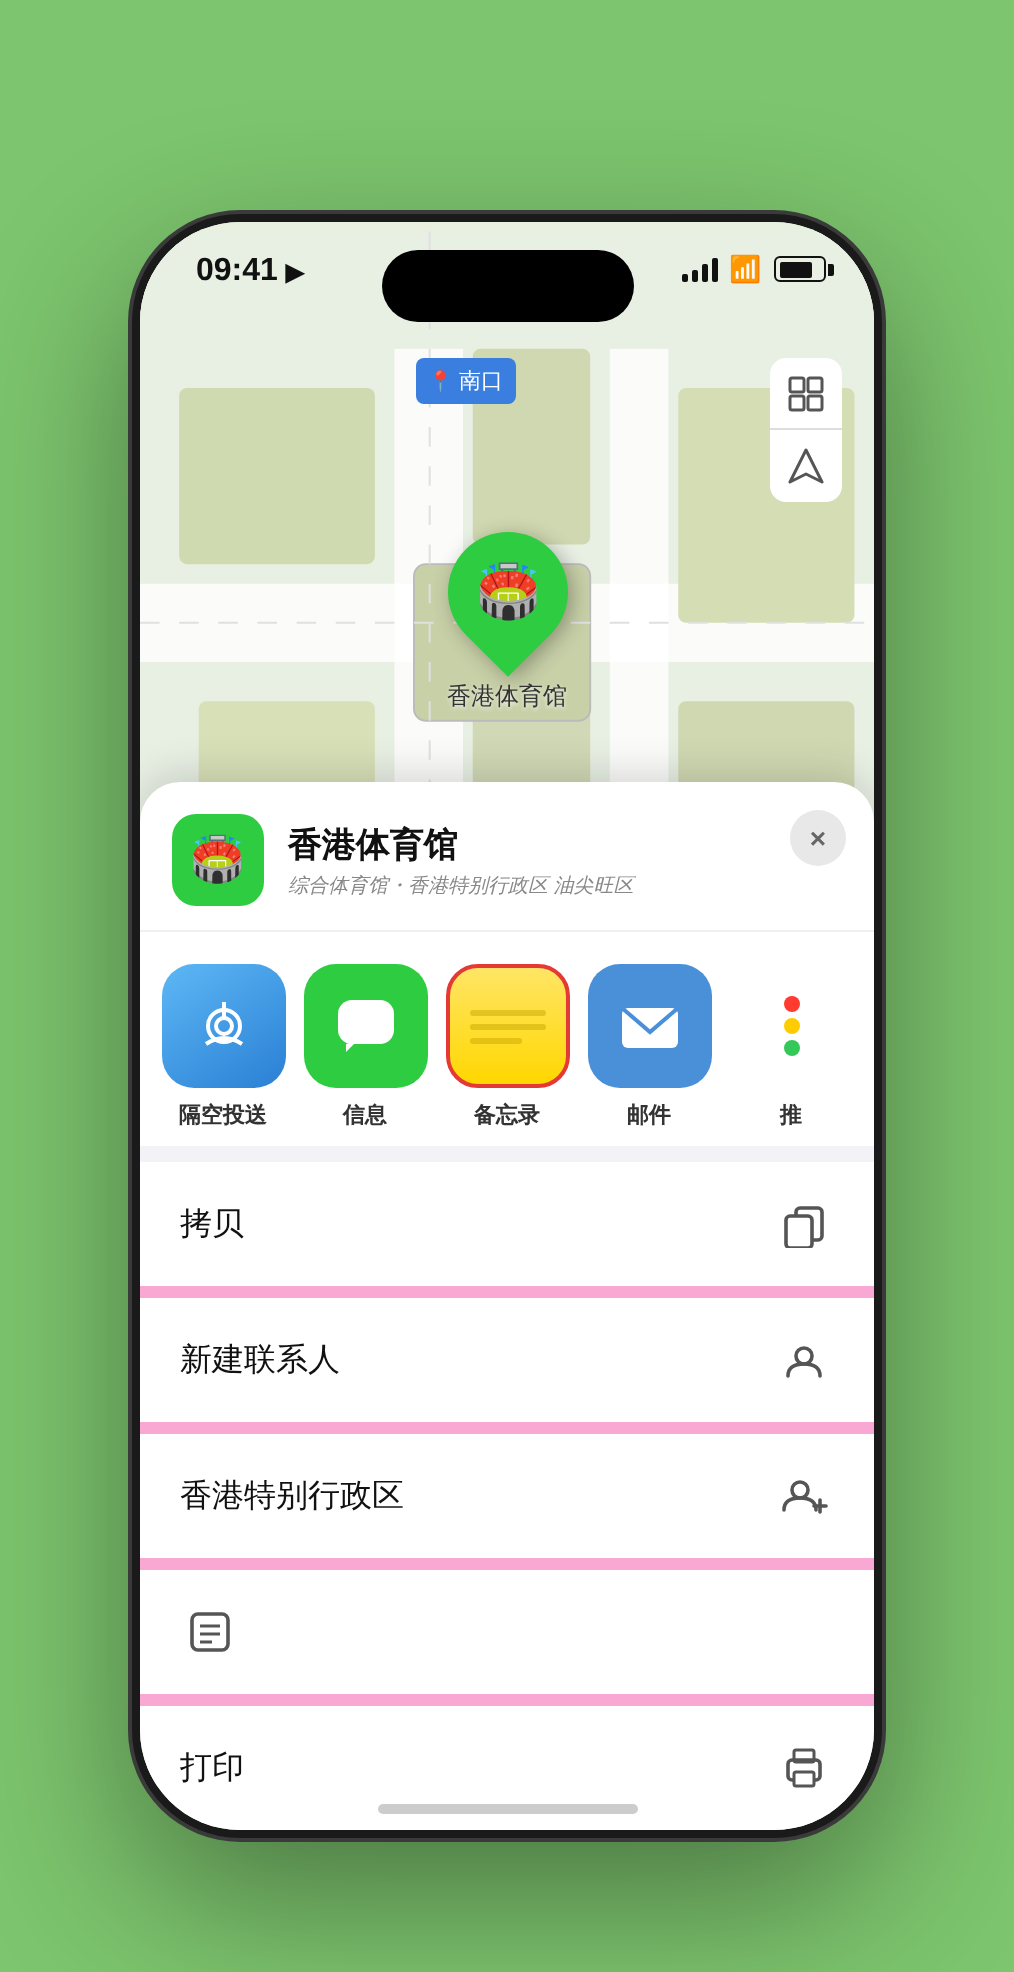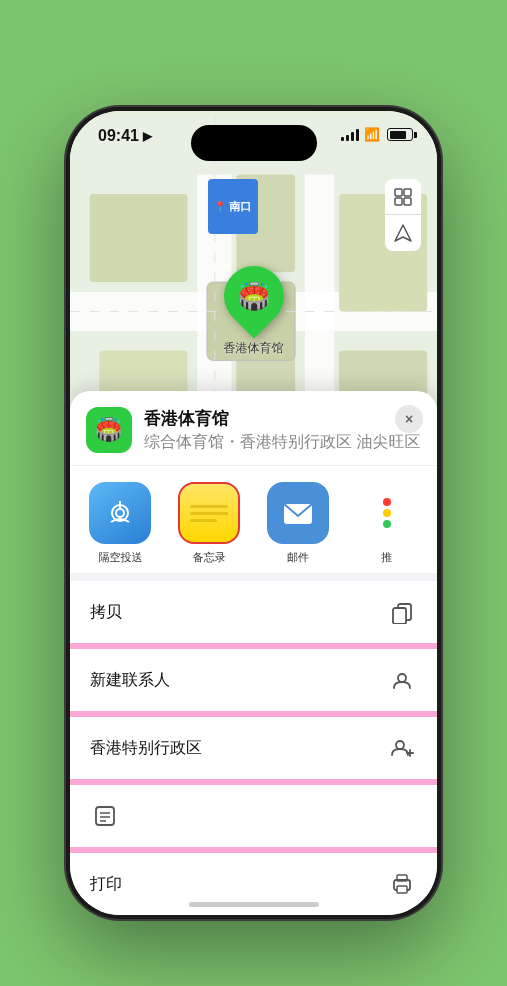--- a/index.html
+++ b/index.html
@@ -144,23 +144,23 @@
     }
 
     
     .map-label {
       position: absolute;
       top: 68px;
       left: 138px;
       background: #3a7fe0;
       color: white;
       font-size: 11px;
-      padding: 20px 6px;
+      padding: 4px 6px;
       border-radius: 4px;
-      font-weight: 700;
+      font-weight: 400;
       z-index: 20;
     }
 
     
     .map-controls {
       position: absolute;
       top: 68px;
       right: 16px;
       display: flex;
       flex-direction: column;
@@ -270,23 +270,24 @@
       flex: 1;
     }
 
     .venue-name {
       font-size: 17px;
       font-weight: 600;
       color: #111;
     }
 
     .venue-subtitle {
-      font-size: 16px;
+      font-size: 10px;
       color: #888;
       margin-top: 2px;
+      font-style: italic;
     }
 
     .close-btn {
       position: absolute;
       right: 14px;
       top: 14px;
       width: 28px;
       height: 28px;
       background: #e8e8e8;
       border-radius: 50%;
@@ -298,20 +299,21 @@
       font-size: 14px;
       font-weight: 600;
     }
 
     
     .share-row {
       display: flex;
       padding: 16px 8px 8px;
       gap: 4px;
       overflow: hidden;
+      font-weight: bold;
     }
 
     .share-item {
       flex: 1;
       display: flex;
       flex-direction: column;
       align-items: center;
       gap: 6px;
       cursor: pointer;
       min-width: 0;
@@ -508,20 +510,29 @@
             <svg width="34" height="34" viewBox="0 0 34 34">
               <circle cx="17" cy="17" r="8" fill="none" stroke="white" stroke-width="2"></circle>
               <circle cx="17" cy="17" r="4" fill="none" stroke="white" stroke-width="2"></circle>
               <line x1="17" y1="13" x2="17" y2="5" stroke="white" stroke-width="2"></line>
               <path d="M8 26 Q17 20 26 26" fill="none" stroke="white" stroke-width="2"></path>
             </svg>
           </div>
           <span class="share-label">隔空投送</span>
         </div>
 
+        <div class="share-item">
+          <div class="share-icon-wrap share-icon-message">
+            <svg width="36" height="34" viewBox="0 0 36 34">
+              <rect x="4" y="4" width="28" height="22" rx="7" fill="white"></rect>
+              <polygon points="8,26 14,24 8,30" fill="white"></polygon>
+            </svg>
+          </div>
+          <span class="share-label">信息</span>
+        </div>
 
         <div class="share-item">
           <div class="share-icon-wrap share-icon-notes" style="background: linear-gradient(to bottom, #ffe566, #ffd700); border: 2.5px solid #e53935; border-radius: 16px;">
             <div class="notes-lines">
               <div class="notes-line" style="width:100%; background:#c8a800; opacity:0.5;"></div>
               <div class="notes-line" style="width:100%; background:#c8a800; opacity:0.5;"></div>
               <div class="notes-line notes-line-short" style="background:#c8a800; opacity:0.5;"></div>
             </div>
           </div>
           <span class="share-label">备忘录</span>

